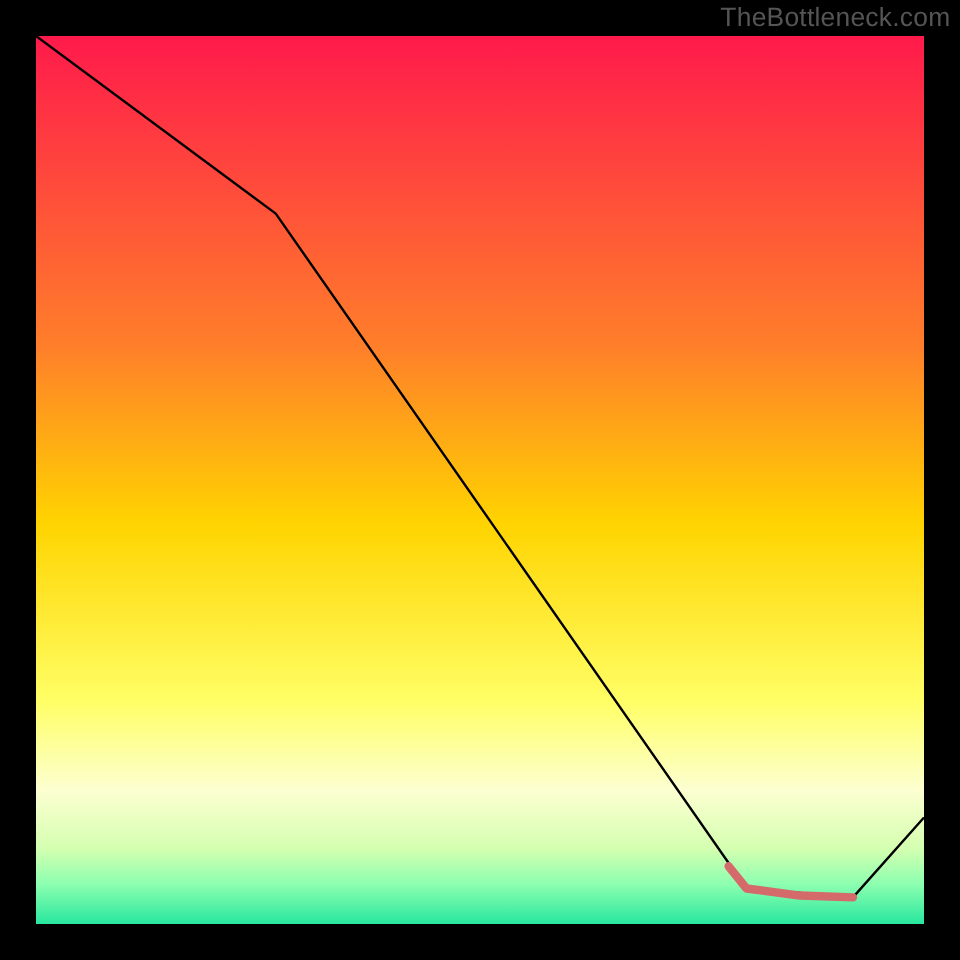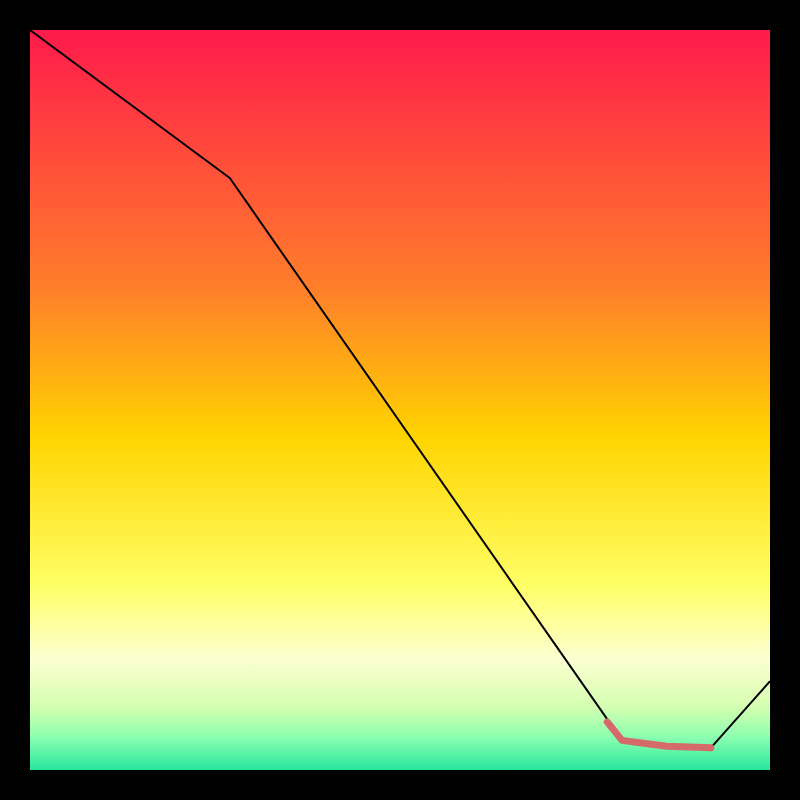--- a/index.html
+++ b/index.html
@@ -35,20 +35,21 @@
     height: 740px;
   }
   svg {
     display: block;
   }
 </style>
 </head>
 <body>
 
 <div class="frame">
+  <div class="watermark">TheBottleneck.com</div>
   <div class="plot">
     <svg viewBox="0 0 740 740" width="740" height="740">
       <defs>
         <linearGradient id="bg-grad" x1="0" y1="0" x2="0" y2="1">
             <stop offset="0%" stop-color="#ff1a4b"></stop>
             <stop offset="35%" stop-color="#ff7f2a"></stop>
             <stop offset="55.00000000000001%" stop-color="#ffd400"></stop>
             <stop offset="75%" stop-color="#ffff66"></stop>
             <stop offset="85%" stop-color="#fcffd1"></stop>
             <stop offset="91.5%" stop-color="#d4ffb0"></stop>

